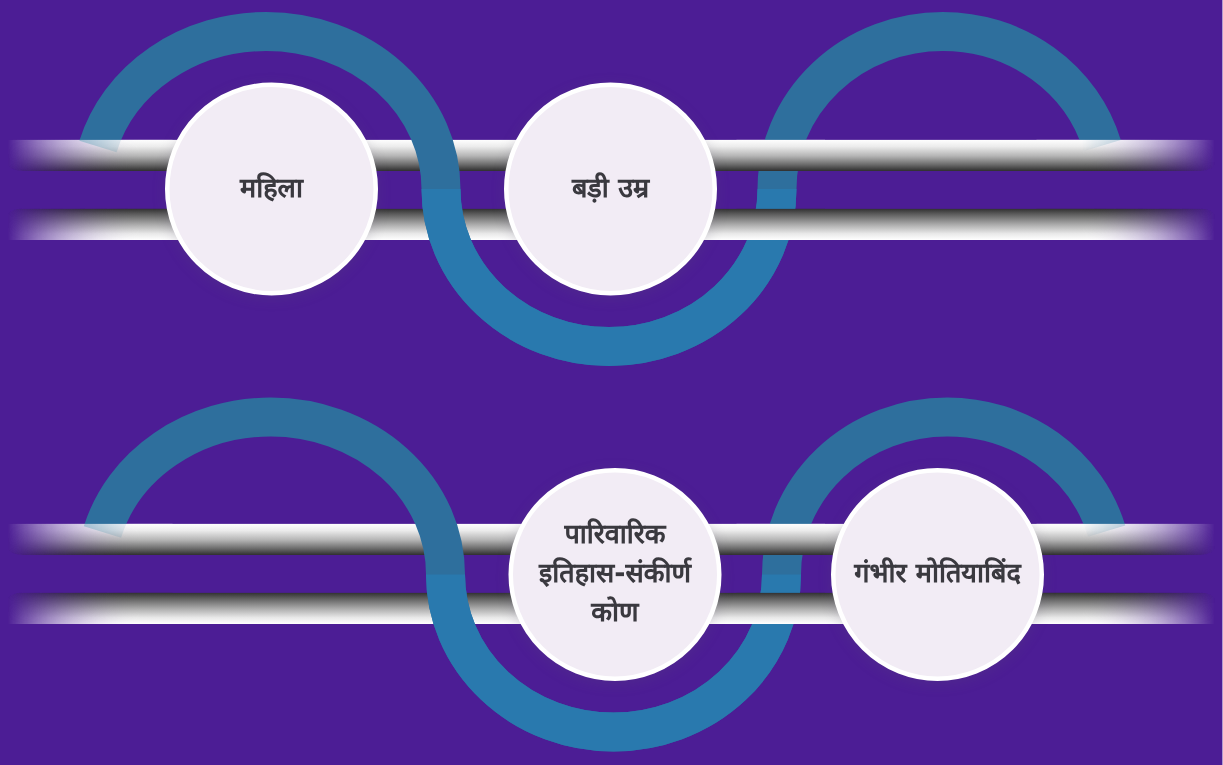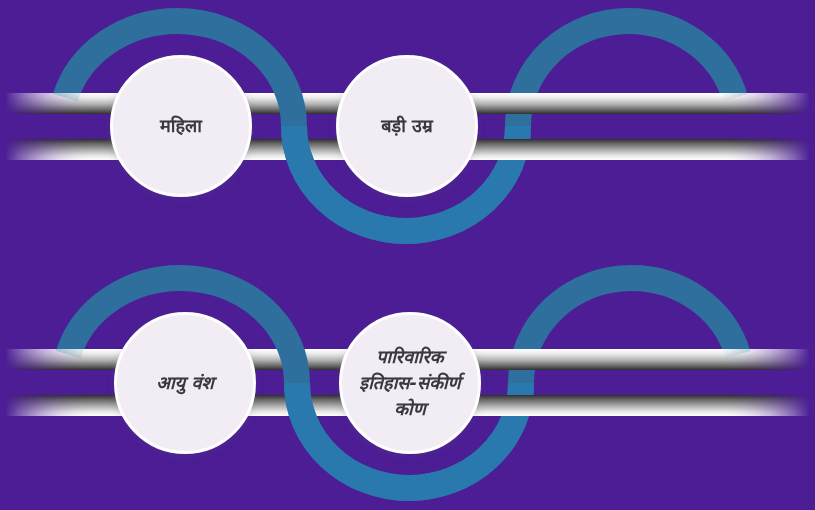--- a/index.html
+++ b/index.html
@@ -64,21 +64,21 @@
   .node .label {
     color: var(--text, #3a393f);
     font-size: 18px;
     font-weight: 600;
     line-height: 1.45;
     text-align: center;
     white-space: pre-line;
     padding: 0 6px;
   }
   .r1 .node { top: 55px; }
-  .r2 .node { top: 56px; font-style: italic; }
+  .r2 .node { top: 56px; }
   .n1 { left: 110px; }
   .n2 { left: 336px; }
   .n3 { left: 557px; }
   .r2 .n1 { left: 114px; }
   .r2 .n2 { left: 339px; }
   .r2 .n3 { left: 554px; }
 </style>
 </head>
 <body>
 
@@ -133,23 +133,23 @@
     </div>
     <div class="stripes ov ov-mid">
       <div class="stripe top"></div>
       <div class="stripe bottom"></div>
     </div>
     <div class="stripes ov ov-right">
       <div class="stripe top"></div>
       <div class="stripe bottom"></div>
     </div>
 
-    <div class="node n1">
-      <div class="label">आयु वंश</div>
-    </div>
     <div class="node n2">
       <div class="label">पारिवारिक
 इतिहास-संकीर्ण
 कोण</div>
+    </div>
+    <div class="node n3">
+      <div class="label">गंभीर मोतियाबिंद</div>
     </div>
   </section>
 
 </div>
 
 </body></html>

